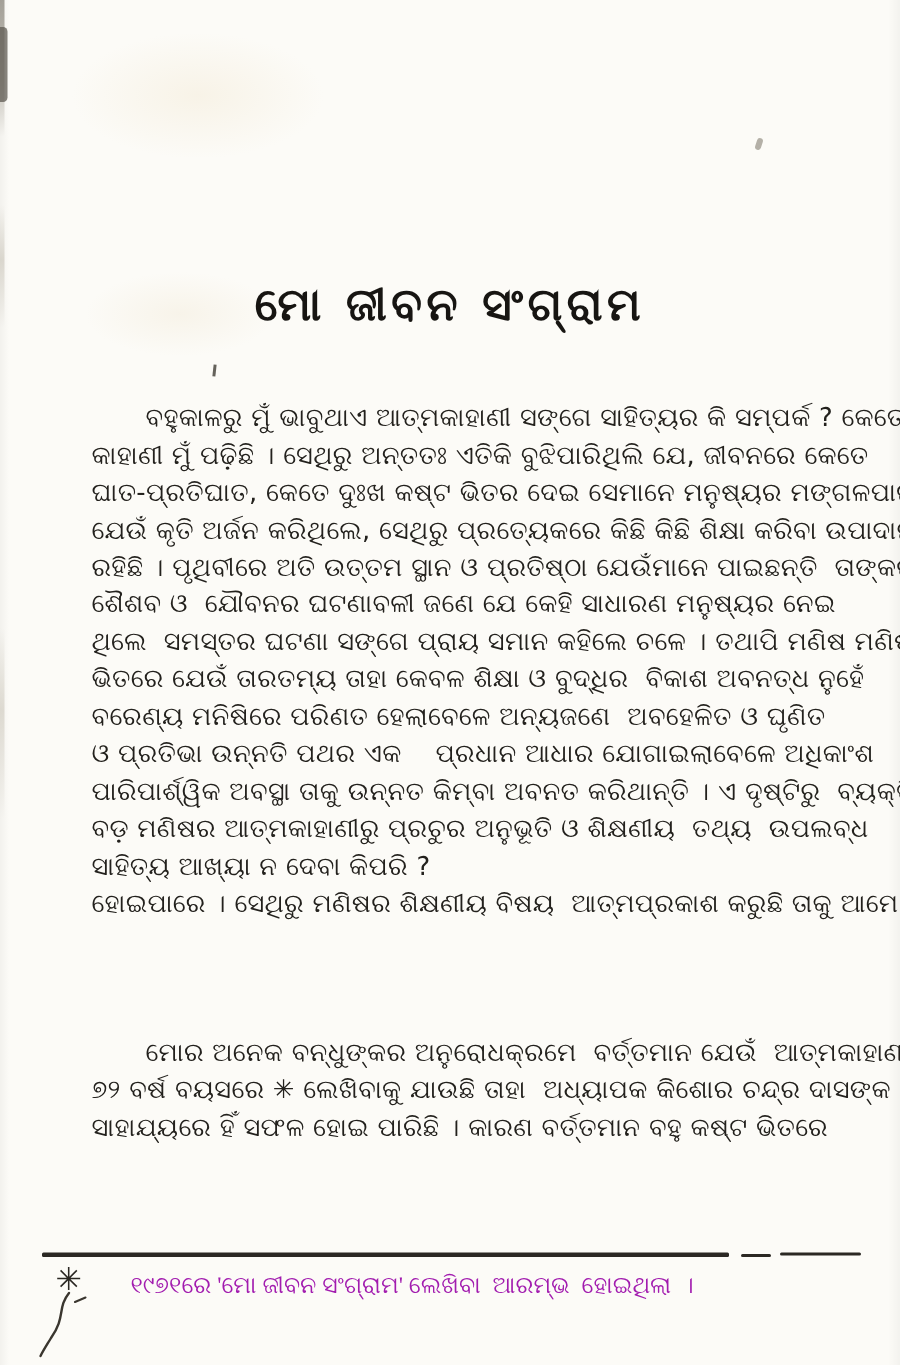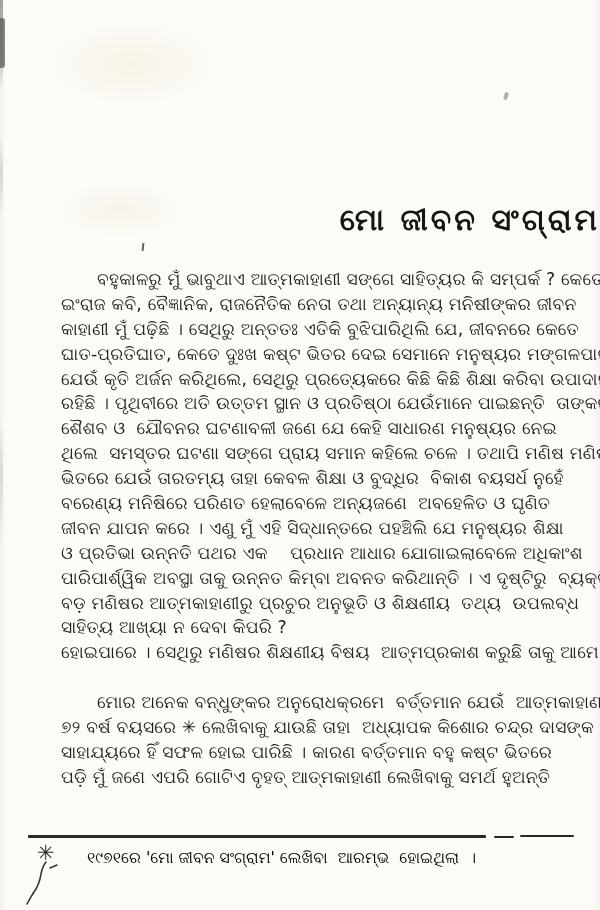--- a/index.html
+++ b/index.html
@@ -9,21 +9,21 @@
       radial-gradient(ellipse 120px 60px at 22% 7%, rgba(244,236,218,.55) 0, rgba(244,236,218,0) 70%),
       radial-gradient(ellipse 90px 40px at 20% 23%, rgba(243,236,220,.5) 0, rgba(243,236,220,0) 70%),
       linear-gradient(to right, rgba(0,0,0,.04) 0, rgba(0,0,0,0) 6px),
       linear-gradient(to left, rgba(0,0,0,.035) 0, rgba(0,0,0,0) 8px),
       #fcfbf7;
     font-family:"DejaVu Sans", sans-serif;
     color:#211f1c;
   }
   .page{position:absolute;inset:0;}
   .page-title{
-    position:absolute;top:202px;left:0;right:0;text-align:right;
+    position:absolute;top:186px;left:0;right:0;text-align:center;
     font-size:30px;font-weight:bold;letter-spacing:3px;color:#171512;
     white-space:pre;
   }
   .para{position:absolute;left:61px;width:494px;}
   .para-1{top:267px;}
   .para-2{top:690px;}
   .line{
     white-space:pre;font-size:17.2px;line-height:24.9px;height:24.9px;
     color:#23211d;letter-spacing:.2px;
   }
@@ -32,21 +32,21 @@
   .foot-rule{position:absolute;top:834px;left:28px;width:546px;height:5px;}
   .foot-rule .seg{position:absolute;background:#2b2823;border-radius:1px;}
   .seg-a{left:0;top:1px;width:458px;height:3px;}
   .seg-b{left:466px;top:2px;width:20px;height:2px;}
   .seg-c{left:492px;top:1px;width:54px;height:2px;}
   
   .footnote-star{
     position:absolute;left:37px;top:841px;font-size:21px;color:#2a2722;
   }
   .footnote{position:absolute;left:87px;top:844px;width:470px;}
-  .fline{white-space:pre;font-size:15.8px;line-height:27px;height:27px;color:#000000;}
+  .fline{white-space:pre;font-size:15.8px;line-height:27px;height:27px;color:#a21caf;font-family:Liberation Serif, serif;}
   
   .edge-strip{
     position:absolute;left:0;top:0;width:3px;height:910px;
     background:linear-gradient(
       #8f8b82 0%, #b9b5ab 6%, rgba(0,0,0,0) 10%,
       rgba(0,0,0,0) 15%, #d3cfc5 19%, rgba(0,0,0,0) 24%,
       rgba(0,0,0,0) 46%, #d7d3c9 52%, rgba(0,0,0,0) 60%,
       rgba(0,0,0,0) 100%);
     opacity:.8;
   }
@@ -71,42 +71,39 @@
 
   <div class="edge-strip"></div>
   <div class="corner-mark"></div>
   <div class="speck"></div>
   <div class="title-tick"></div>
 
   <div class="page-title">ମୋ ଜୀବନ ସଂଗ୍ରାମ</div>
 
   <div class="para para-1">
     <div class="line indent">ବହୁକାଳରୁ ମୁଁ ଭାବୁଥାଏ ଆତ୍ମକାହାଣୀ ସଙ୍ଗେ ସାହିତ୍ୟର କି ସମ୍ପର୍କ ? କେତେକ</div>
-    <div class="line">ଇଂରାଜ କବି, ବୈଜ୍ଞାନିକ, ରାଜନୈତିକ ନେତା ତଥା ଅନ୍ୟାନ୍ୟ ମନିଷୀଙ୍କର ଜୀବନ</div>
     <div class="line">କାହାଣୀ ମୁଁ ପଢ଼ିଛି । ସେଥିରୁ ଅନ୍ତତଃ ଏତିକି ବୁଝିପାରିଥିଲି ଯେ, ଜୀବନରେ କେତେ</div>
     <div class="line">ଘାତ-ପ୍ରତିଘାତ, କେତେ ଦୁଃଖ କଷ୍ଟ ଭିତର ଦେଇ ସେମାନେ ମନୁଷ୍ୟର ମଙ୍ଗଳପାଇଁ</div>
     <div class="line">ଯେଉଁ କୃତି ଅର୍ଜନ କରିଥିଲେ, ସେଥିରୁ ପ୍ରତ୍ୟେକରେ କିଛି କିଛି ଶିକ୍ଷା କରିବା ଉପାଦାନ</div>
     <div class="line">ରହିଛି । ପୃଥିବୀରେ ଅତି ଉତ୍ତମ ସ୍ଥାନ ଓ ପ୍ରତିଷ୍ଠା ଯେଉଁମାନେ ପାଇଛନ୍ତି  ତାଙ୍କର</div>
     <div class="line">ଶୈଶବ ଓ  ଯୌବନର ଘଟଣାବଳୀ ଜଣେ ଯେ କେହି ସାଧାରଣ ମନୁଷ୍ୟର ନେଇ</div>
     <div class="line">ଥିଲେ  ସମସ୍ତର ଘଟଣା ସଙ୍ଗେ ପ୍ରାୟ ସମାନ କହିଲେ ଚଳେ । ତଥାପି ମଣିଷ ମଣିଷ</div>
-    <div class="line">ଭିତରେ ଯେଉଁ ତାରତମ୍ୟ ତାହା କେବଳ ଶିକ୍ଷା ଓ ବୁଦ୍ଧିର  ବିକାଶ ବୟସର୍ଧ ନୁହେଁ</div>
+    <div class="line">ଭିତରେ ଯେଉଁ ତାରତମ୍ୟ ତାହା କେବଳ ଶିକ୍ଷା ଓ ବୁଦ୍ଧିର  ବିକାଶ ଅବନତ୍ଧ ନୁହେଁ</div>
     <div class="line">ବରେଣ୍ୟ ମନିଷିରେ ପରିଣତ ହେଲାବେଳେ ଅନ୍ୟଜଣେ  ଅବହେଳିତ ଓ ଘୃଣିତ</div>
-    <div class="line">ଜୀବନ ଯାପନ କରେ । ଏଣୁ ମୁଁ ଏହି ସିଦ୍ଧାନ୍ତରେ ପହଞ୍ଚିଲି ଯେ ମନୁଷ୍ୟର ଶିକ୍ଷା</div>
     <div class="line">ଓ ପ୍ରତିଭା ଉନ୍ନତି ପଥର ଏକ    ପ୍ରଧାନ ଆଧାର ଯୋଗାଇଲାବେଳେ ଅଧିକାଂଶ</div>
     <div class="line">ପାରିପାର୍ଶ୍ୱିକ ଅବସ୍ଥା ତାକୁ ଉନ୍ନତ କିମ୍ବା ଅବନତ କରିଥାନ୍ତି । ଏ ଦୃଷ୍ଟିରୁ  ବ୍ୟକ୍ତିର</div>
     <div class="line">ବଡ଼ ମଣିଷର ଆତ୍ମକାହାଣୀରୁ ପ୍ରଚୁର ଅନୁଭୂତି ଓ ଶିକ୍ଷଣୀୟ  ତଥ୍ୟ  ଉପଲବ୍ଧ</div>
     <div class="line">ସାହିତ୍ୟ ଆଖ୍ୟା ନ ଦେବା କିପରି ?</div>
     <div class="line">ହୋଇପାରେ । ସେଥିରୁ ମଣିଷର ଶିକ୍ଷଣୀୟ ବିଷୟ  ଆତ୍ମପ୍ରକାଶ କରୁଛି ତାକୁ ଆମେ</div>
   </div>
 
   <div class="para para-2">
     <div class="line indent">ମୋର ଅନେକ ବନ୍ଧୁଙ୍କର ଅନୁରୋଧକ୍ରମେ  ବର୍ତ୍ତମାନ ଯେଉଁ  ଆତ୍ମକାହାଣୀ</div>
     <div class="line">୭୨ ବର୍ଷ ବୟସରେ ✳ ଲେଖିବାକୁ ଯାଉଛି ତାହା  ଅଧ୍ୟାପକ କିଶୋର ଚନ୍ଦ୍ର ଦାସଙ୍କ</div>
     <div class="line">ସାହାଯ୍ୟରେ ହିଁ ସଫଳ ହୋଇ ପାରିଛି । କାରଣ ବର୍ତ୍ତମାନ ବହୁ କଷ୍ଟ ଭିତରେ</div>
-    <div class="line">ପଡ଼ି ମୁଁ ଜଣେ ଏପରି ଗୋଟିଏ ବୃହତ୍ ଆତ୍ମକାହାଣୀ ଲେଖିବାକୁ ସମର୍ଥ ହୁଅନ୍ତି</div>
   </div>
 
   <div class="foot-rule">
     <div class="seg seg-a"></div>
     <div class="seg seg-b"></div>
     <div class="seg seg-c"></div>
   </div>
 
   <div class="footnote-star">✳</div>
   <svg class="flourish" width="40" height="56" viewBox="0 0 40 56">

